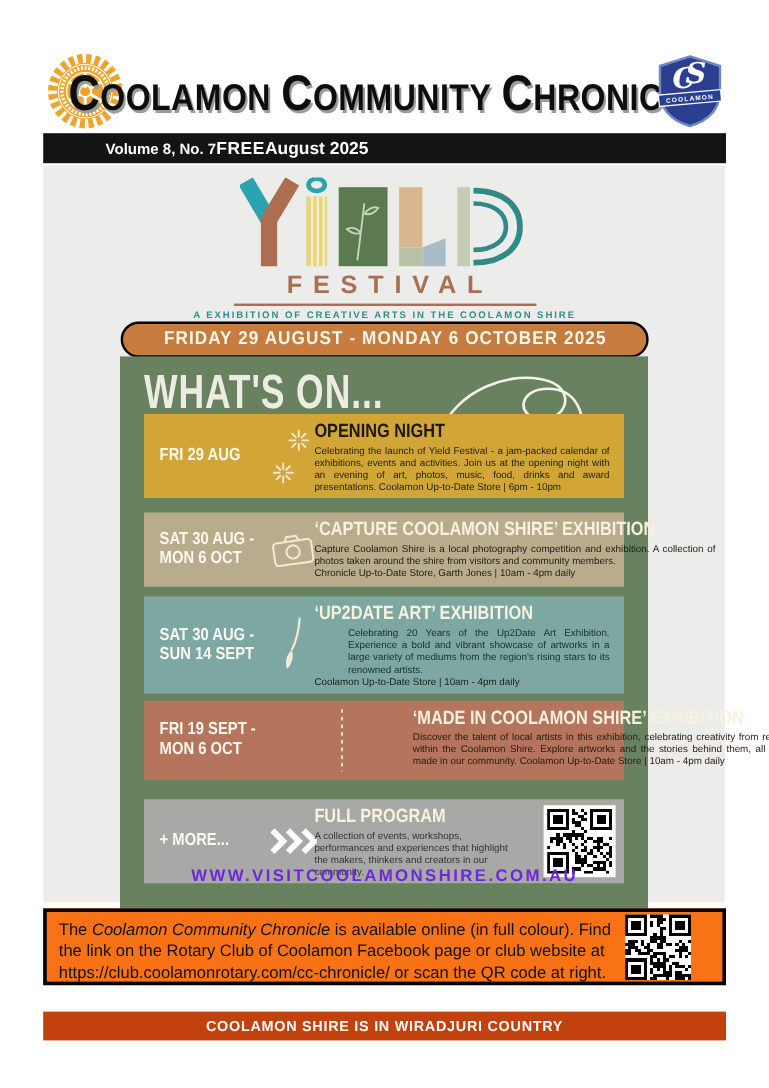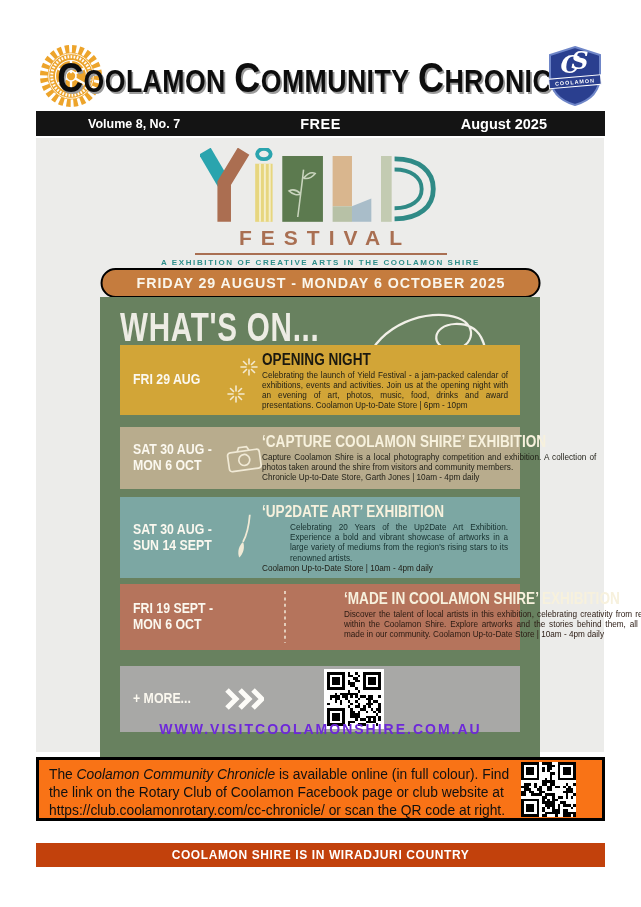--- a/index.html
+++ b/index.html
@@ -13,21 +13,21 @@
   .masthead-inner{white-space:nowrap;transform:scaleX(.86);transform-origin:center;
             font-weight:bold;font-size:31px;color:#0d0d0d;
             text-shadow:2px 2px 0 #9b9b9b;letter-spacing:.5px;}
   .t-word{display:inline-block;margin:0 5px;}
   .t-word::first-letter{font-size:1.35em;}
   .crest{position:absolute;right:37px;top:45px;width:58px;height:62px;}
 
   
   .metabar{position:absolute;left:36px;top:111px;width:569px;height:25px;
            background:#141414;color:#fff;display:flex;align-items:center;
-           justify-content:space-between;box-sizing:border-box;padding:0 58px 0 52px;}
+           justify-content:flex-start;box-sizing:border-box;padding:0 58px 0 52px;}
   .metabar .vol{font-size:12.5px;font-weight:bold;}
   .metabar .free{font-size:14.5px;font-weight:bold;letter-spacing:.5px;}
   .metabar .issue{font-size:14.5px;font-weight:bold;}
 
   
   .sheet{position:absolute;left:36px;top:138px;width:568px;height:614px;background:#ececea;}
 
   
   .yield-svg{display:block;position:absolute;left:50%;top:148px;transform:translateX(-50%);
              width:242px;height:76px;}
@@ -246,20 +246,24 @@
         <div class="when">
           <div>+ MORE...</div>
         </div>
         <svg class="ico" width="40" height="24" viewBox="0 0 40 24">
           <g stroke="#fdfcf8" stroke-width="5" fill="none">
             <path d="M3,3 L12,12 L3,21"></path>
             <path d="M16,3 L25,12 L16,21"></path>
             <path d="M29,3 L38,12 L29,21"></path>
           </g>
         </svg>
+        <div class="info">
+          <span class="etitle">FULL PROGRAM</span>
+          <div class="ebody">A collection of events, workshops, performances and experiences that highlight the makers, thinkers and creators in our community.</div>
+        </div>
         <div class="qr-wrap">
           <svg viewBox="0 0 21 21" shape-rendering="crispEdges">
               <rect width="21" height="21" fill="#fff"></rect>
               <g fill="#000">
                 <rect x="8" y="0" width="1" height="1"></rect>
                 <rect x="11" y="0" width="1" height="1"></rect>
                 <rect x="8" y="1" width="1" height="1"></rect>
                 <rect x="9" y="1" width="1" height="1"></rect>
                 <rect x="12" y="1" width="1" height="1"></rect>
                 <rect x="10" y="2" width="1" height="1"></rect>

